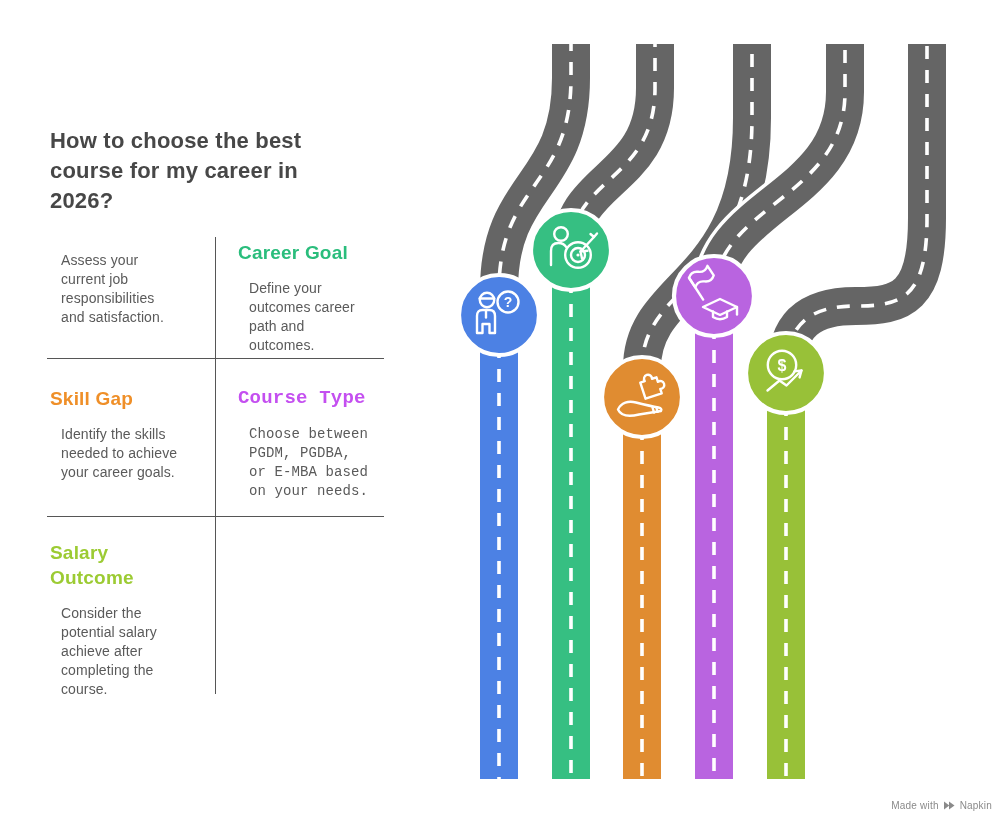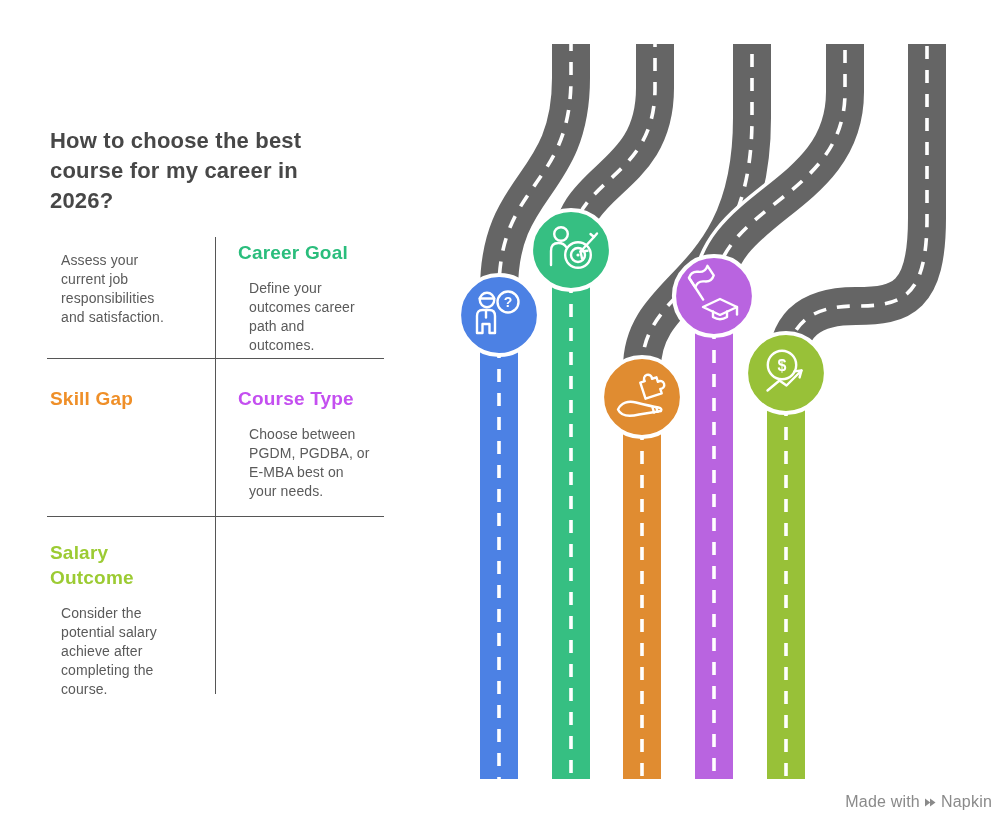--- a/index.html
+++ b/index.html
@@ -11,42 +11,42 @@
   .canvas{position:absolute;inset:0;}
   .title{
     position:absolute;left:50px;top:111px;width:282px;
     font-size:22px;line-height:30px;font-weight:700;color:#474747;
     letter-spacing:.2px;
   }
   .cell{position:absolute;}
   .cell-1{left:50px;top:240px;width:140px;}
   .cell-2{left:238px;top:240px;width:138px;}
   .cell-3{left:50px;top:386px;width:140px;}
-  .cell-4{left:238px;top:386px;width:146px;}
+  .cell-4{left:238px;top:386px;width:146px;font-family:Liberation Mono, monospace;}
   .cell-5{left:50px;top:540px;width:120px;}
   .section-heading{
     margin:0 0 14px 0;font-size:19px;line-height:25px;font-weight:700;
     letter-spacing:.2px;
   }
   .section-desc{
     margin:11px;font-size:14px;line-height:19px;color:#5a5a5a;letter-spacing:.1px;
   }
   .divider{position:absolute;background:#565656;}
   .divider-v{left:215px;top:237px;width:1px;height:457px;}
   .divider-h1{left:47px;top:358px;width:337px;height:1px;}
   .divider-h2{left:47px;top:516px;width:337px;height:1px;}
   #roadmap{position:absolute;left:0;top:0;}
   #roadmap .icon{
     stroke:#fff;fill:none;stroke-width:2.4;
     stroke-linecap:round;stroke-linejoin:round;
   }
   .footer{
     position:absolute;right:16px;bottom:17px;
     display:flex;align-items:center;gap:4px;
-    font-size:16px;font-weight:500;color:#8a8a8a;letter-spacing:.2px;margin-top:28px;
+    font-size:10px;font-weight:500;color:#8a8a8a;letter-spacing:.2px;margin-top:28px;
   }
   .footer .brand{font-weight:400;}
 </style>
 </head>
 <body>
 
 <div class="canvas">
 
   <h1 class="title">How to choose the best course for my career in 2026?</h1>
 
@@ -54,25 +54,26 @@
     <p class="section-desc">Assess your current job responsibilities and satisfaction.</p>
   </div>
 
   <div class="cell cell-2">
     <h2 class="section-heading" style="color: rgb(42, 189, 124);">Career Goal</h2>
     <p class="section-desc">Define your outcomes career path and outcomes.</p>
   </div>
 
   <div class="cell cell-3">
     <h2 class="section-heading" style="color: rgb(239, 143, 40);">Skill Gap</h2>
+    <p class="section-desc">Identify the skills needed to achieve your career goals.</p>
   </div>
 
   <div class="cell cell-4">
     <h2 class="section-heading" style="color: rgb(196, 79, 240);">Course Type</h2>
-    <p class="section-desc">Choose between PGDM, PGDBA, or E-MBA best on your needs.</p>
+    <p class="section-desc">Choose between PGDM, PGDBA, or E-MBA based on your needs.</p>
   </div>
 
   <div class="cell cell-5">
     <h2 class="section-heading" style="color: rgb(156, 203, 51);">Salary Outcome</h2>
     <p class="section-desc">Consider the potential salary achieve after completing the course.</p>
   </div>
 
   <div class="divider divider-v"></div>
   <div class="divider divider-h1"></div>
   <div class="divider divider-h2"></div>

